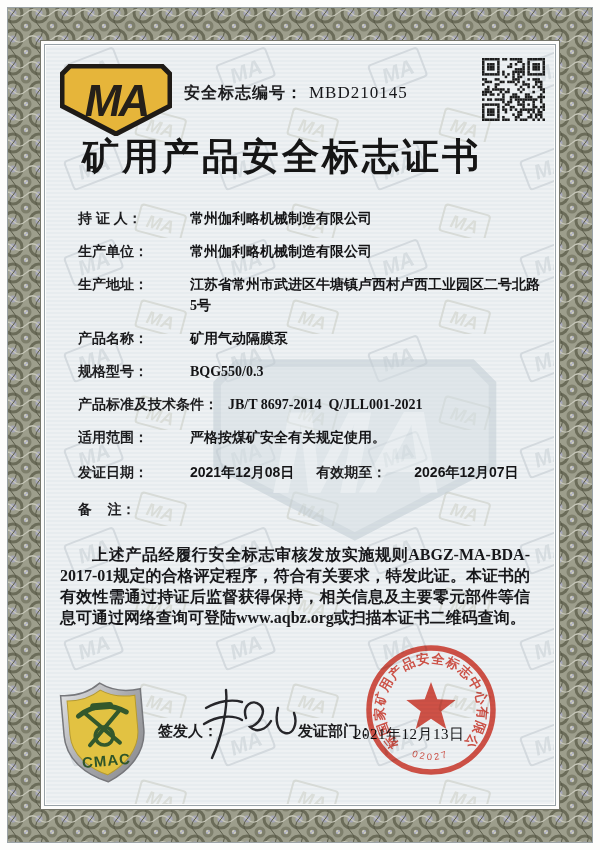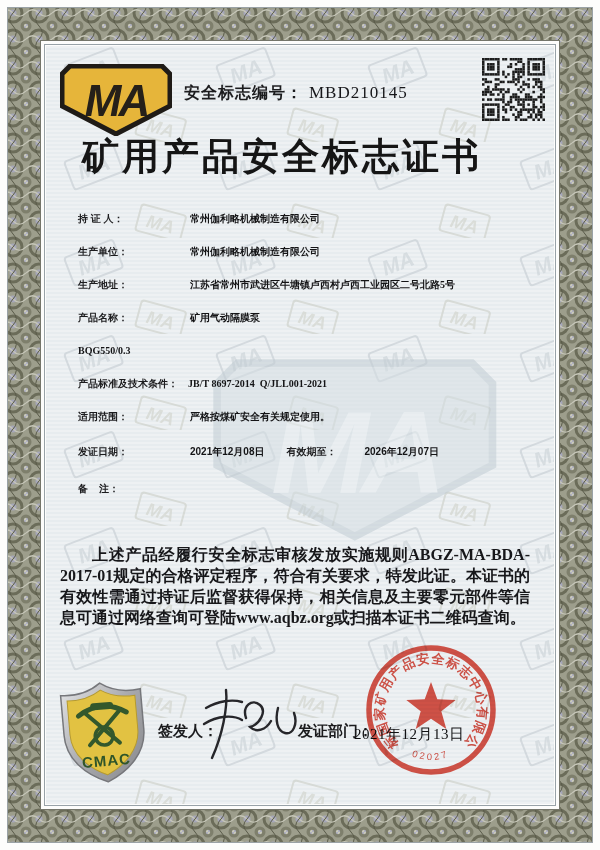--- a/index.html
+++ b/index.html
@@ -24,21 +24,21 @@
   .cert-no .nv { font-family:"Liberation Serif", serif; font-size:17px; letter-spacing:1px; margin-left:6px; color:#17171a; }
   .qr { left:436px; top:12px; }
 
   .title {
     left:0; top:86px; width:472px; text-align:center;
     font-family:"Liberation Serif", serif; font-weight:900;
     font-size:37px; letter-spacing:3px; color:#151515;
   }
 
   .content { left:0; top:162px; width:508px; padding:0 10px 0 32px; }
-  .row { display:flex; margin-bottom:12px; font-size:10px; line-height:21px; }
+  .row { display:flex; margin-bottom:12px; font-size:14px; line-height:21px; }
   .lbl { font-weight:700; color:#1c1c1e; white-space:pre; width:112px; flex:none; }
   .row.wide .lbl { width:auto; margin-right:10px; }
   .val { font-family:"Liberation Serif", serif; font-weight:700; color:#141416; white-space:pre-wrap; }
   .dates { margin-top:14px; }
   .dates .val { font-family:"Liberation Sans", sans-serif; font-weight:600; }
   .dates .lbl2 { font-weight:700; color:#1c1c1e; white-space:pre; margin-left:22px; margin-right:28px; }
   .remark { margin-top:16px; }
 
   .statement {
     left:0; top:498px; width:508px; padding:0 24px 0 14px;
@@ -436,20 +436,21 @@
       </div>
       <div class="row">
         <span class="lbl">生产地址：</span>
         <span class="val" style="width:364px;">江苏省常州市武进区牛塘镇卢西村卢西工业园区二号北路5号</span>
       </div>
       <div class="row">
         <span class="lbl">产品名称：</span>
         <span class="val">矿用气动隔膜泵</span>
       </div>
       <div class="row">
+        <span class="lbl">规格型号：</span>
         <span class="val" style="font-family:Liberation Serif, serif;font-weight:700;text-align:right;">BQG550/0.3</span>
       </div>
       <div class="row wide">
         <span class="lbl">产品标准及技术条件：</span>
         <span class="val">JB/T 8697-2014  Q/JLL001-2021</span>
       </div>
       <div class="row">
         <span class="lbl">适用范围：</span>
         <span class="val">严格按煤矿安全有关规定使用。</span>
       </div>

